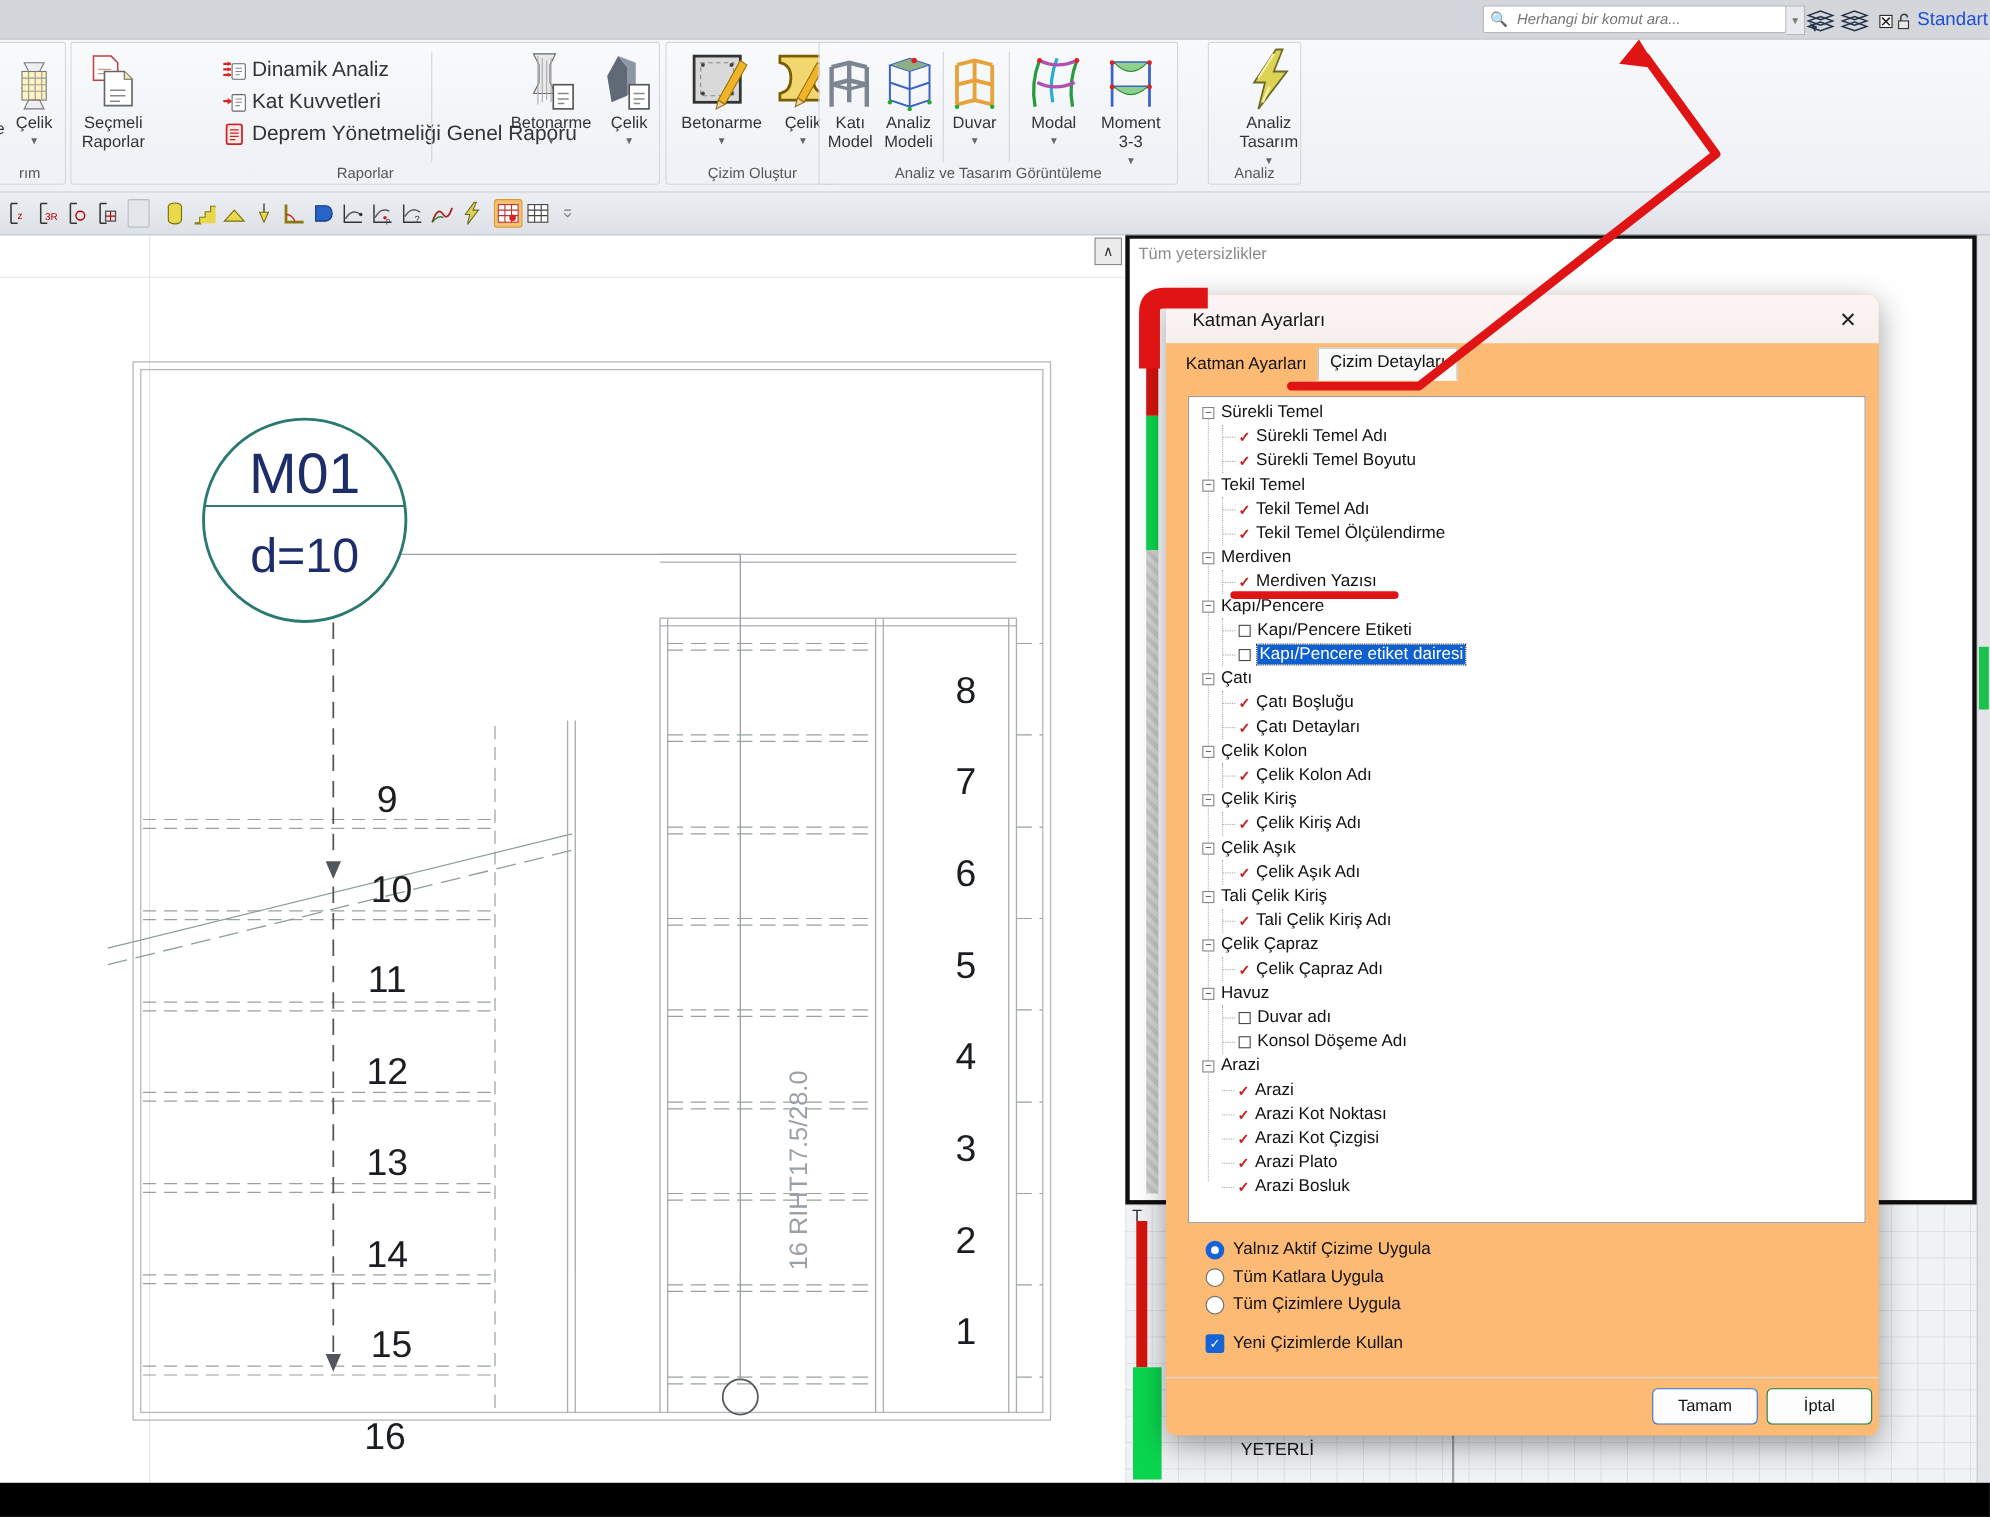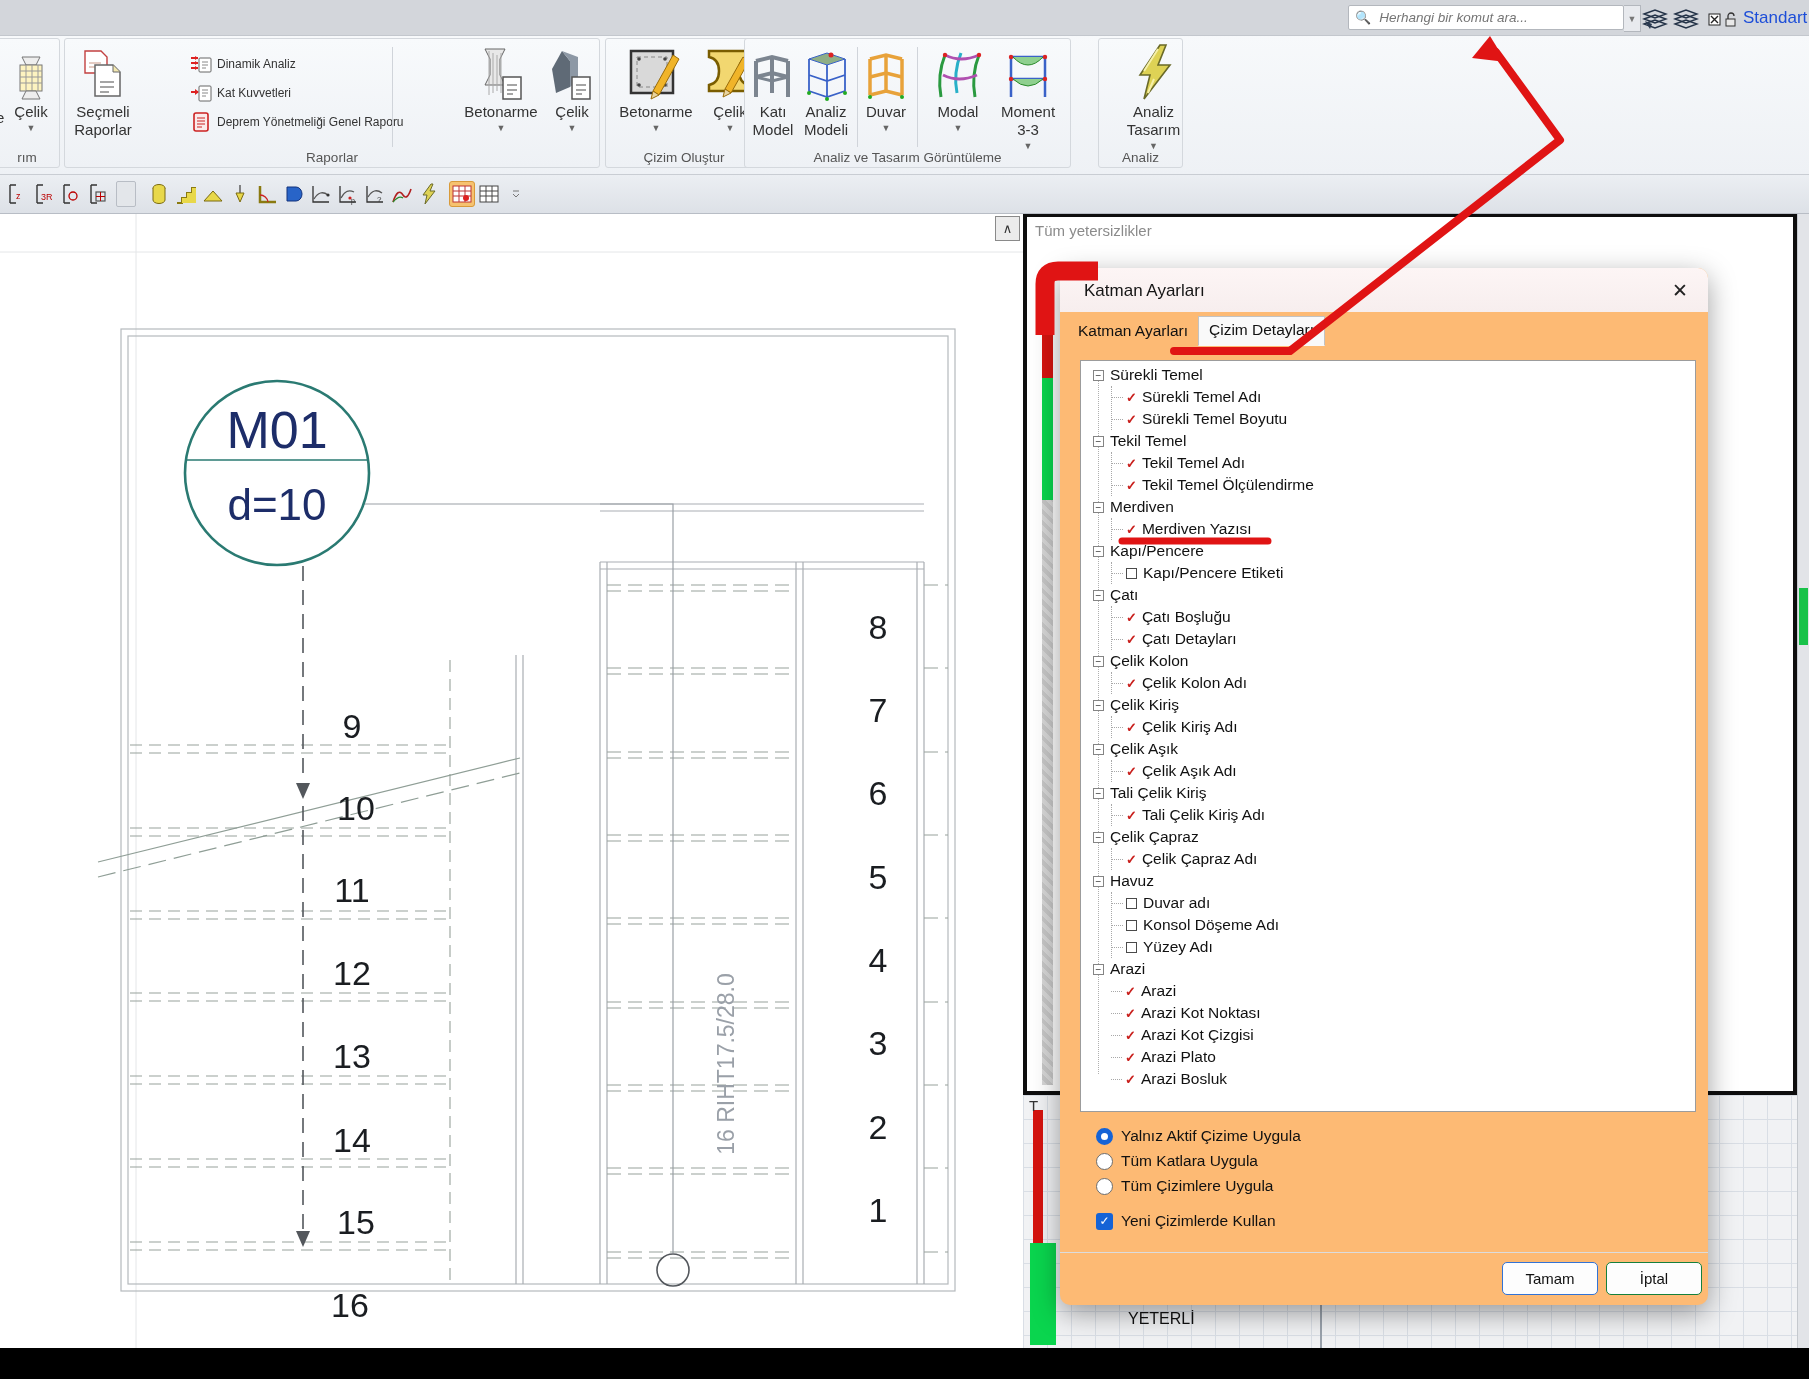--- a/index.html
+++ b/index.html
@@ -14,21 +14,21 @@
   .tb-ic{position:absolute;top:8px;width:28px;height:22px;display:flex;align-items:center;justify-content:center;}
   .ws-label{position:absolute;left:1743px;top:8px;font-size:17px;color:#1d4ed8;}
   
   .ribbon{position:absolute;left:0;top:35px;width:1809px;height:139px;background:linear-gradient(#f7f9fb,#eef1f5);z-index:49;border-bottom:1px solid #c9cdd3;}
   .rgroup{position:absolute;top:3px;height:130px;border:1px solid #d4d8dd;border-radius:3px;background:linear-gradient(#f8fafc,#eef1f5);box-sizing:border-box;}
   .glabel{position:absolute;bottom:2px;left:0;right:0;text-align:center;font-size:13.5px;color:#555;}
   .bigbtn{position:absolute;top:4px;display:flex;flex-direction:column;align-items:center;cursor:pointer;}
   .bicon{height:58px;display:flex;align-items:flex-end;justify-content:center;}
   .blabel{font-size:15px;color:#333;text-align:center;line-height:18px;margin-top:2px;}
   .dd{color:#666;font-size:9px;margin-top:2px;}
-  .rowbtn{position:absolute;left:124px;height:26px;display:flex;align-items:center;font-size:12px;color:#333;cursor:pointer;}
+  .rowbtn{position:absolute;left:136px;height:26px;display:flex;align-items:center;font-size:19px;color:#333;cursor:pointer;}
   .rowbtn .ric{width:24px;display:flex;justify-content:center;margin-right:4px;}
   .vsep{position:absolute;top:8px;bottom:20px;width:1px;background:#d0d4da;}
   
   .qbar{position:absolute;left:0;top:174px;width:1809px;height:40px;background:linear-gradient(#eceff3,#dde1e7);border-bottom:1px solid #b8bdc5;z-index:48;display:flex;align-items:center;padding-left:4px;box-sizing:border-box;}
   .qic{width:26px;height:26px;display:flex;align-items:center;justify-content:center;margin-right:1px;border-radius:3px;}
   .qic.active{background:#f6c270;border:1px solid #d89a3a;box-sizing:border-box;}
   .qsep{width:6px;height:26px;}
   .qblank{width:18px;height:24px;background:#e3e6ea;border:1px solid #b8bdc5;border-radius:2px;margin:0 4px;}
   
   .canvas{position:absolute;left:0;top:214px;width:1023px;height:1134px;background:#fff;z-index:1;}
@@ -626,20 +626,24 @@
 
         <div class="prow">
             <span class="exp">−</span>
             <span class="lbl">Kapı/Pencere</span>
           </div>
         <div class="kids">
           <div class="crow">
               <span class="ubox"></span>
               <span class="lbl">Kapı/Pencere Etiketi</span>
             </div>
+          <div class="crow">
+              <span class="ubox"></span>
+              <span class="lbl sel">Kapı/Pencere etiket dairesi</span>
+            </div>
         </div>
 
         <div class="prow">
             <span class="exp">−</span>
             <span class="lbl">Çatı</span>
           </div>
         <div class="kids">
           <div class="crow">
               <span class="ck">✓</span>
               <span class="lbl">Çatı Boşluğu</span>
@@ -710,24 +714,20 @@
             <span class="lbl">Havuz</span>
           </div>
         <div class="kids">
           <div class="crow">
               <span class="ubox"></span>
               <span class="lbl">Duvar adı</span>
             </div>
           <div class="crow">
               <span class="ubox"></span>
               <span class="lbl">Konsol Döşeme Adı</span>
-            </div>
-          <div class="crow">
-              <span class="ubox"></span>
-              <span class="lbl">Yüzey Adı</span>
             </div>
         </div>
 
         <div class="prow">
             <span class="exp">−</span>
             <span class="lbl">Arazi</span>
           </div>
         <div class="kids last">
           <div class="crow">
               <span class="ck">✓</span>

